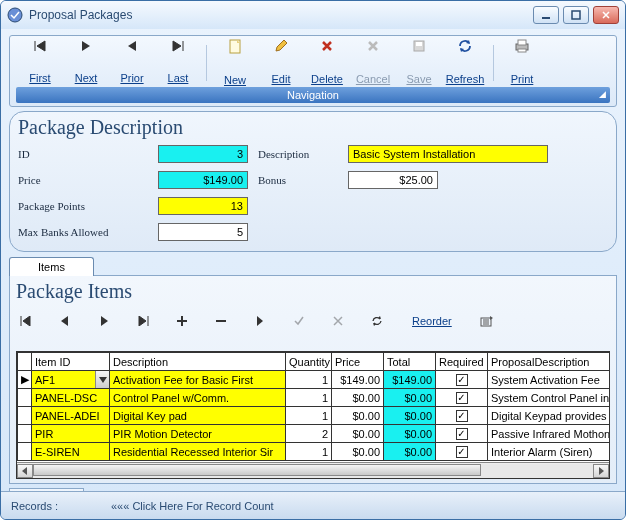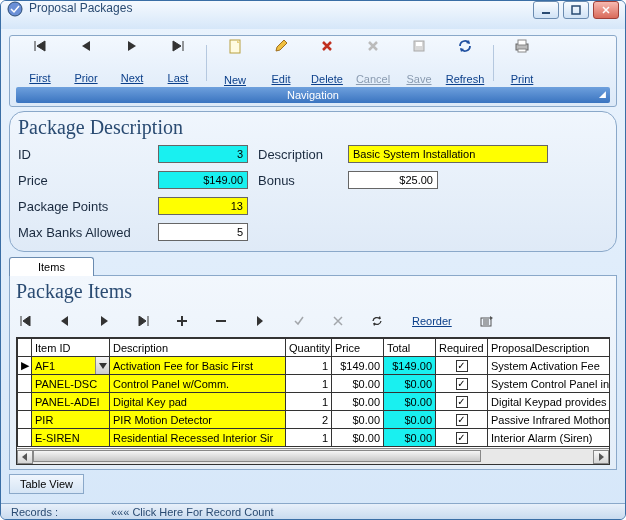--- a/index.html
+++ b/index.html
@@ -1,67 +1,67 @@
 <!DOCTYPE html>
 <html><head>
 <meta charset="utf-8">
 <style>
   * { box-sizing: border-box; margin: 0; padding: 0; }
   body { font-family: Tahoma, Arial, sans-serif; font-size: 11px; background: #fff; }
   .window { width: 626px; height: 520px; background: linear-gradient(to bottom, #eaf3fd, #d6e7f9); border: 1px solid #3a6ea5; border-radius: 6px; overflow: hidden; display: flex; flex-direction: column; }
-  .titlebar { height: 28px; background: linear-gradient(to bottom, #f5f9fe, #d6e7f9); display: flex; padding: 0 6px; }
+  .titlebar { height: 28px; background: linear-gradient(to bottom, #f5f9fe, #d6e7f9); display: flex; align-items: center; padding: 0 6px; }
   .titlebar .appicon { width: 16px; height: 16px; margin-right: 6px; }
   .titlebar .title { flex: 1; color: #2a4b72; font-size: 12px; }
   .winbtns { display: flex; gap: 4px; }
   .winbtn { width: 26px; height: 18px; border: 1px solid #6a8bb0; border-radius: 3px; background: linear-gradient(to bottom, #f9fcff, #d0e2f5); display: flex; align-items: center; justify-content: center; cursor: pointer; }
   .winbtn.close { background: linear-gradient(to bottom, #f7b9b0, #d96a5a); border-color:#a04038;}
   .winbtn svg { width: 10px; height: 10px; }
   .content { flex: 1; padding: 6px 8px 4px 8px; display: flex; flex-direction: column; gap: 4px; overflow:hidden;}
   .toolbar-panel { border: 1px solid #8aa8c9; border-radius: 3px; background: linear-gradient(to bottom, #f3f8fe, #dce9f8); padding: 3px 4px 0 4px; }
   .toolbar { display: flex; align-items: flex-start; gap: 2px; padding: 2px 4px; }
   .tbtn { display: flex; flex-direction: column; align-items: center; justify-content: center; width: 44px; height: 42px; padding: 2px 0; cursor: pointer; border-radius: 3px; }
   .tbtn .ticon { height: 18px; display:flex; align-items:center; justify-content:center;}
   .tbtn .tlabel { color: #0b3f8a; text-decoration: underline; font-size: 11px; margin-top: 20px; }
   .tbtn.disabled .tlabel { color: #8a9bb0; }
   .tsep { width: 1px; height: 36px; background: #b5c8df; margin: 4px 4px; }
   .nav-strip { height: 16px; background: linear-gradient(to bottom, #6ea0dd, #3a74c0); color: #fff; font-size: 11px; display: flex; align-items: center; justify-content: center; position: relative; border-radius: 2px; margin: 0 2px 3px 2px;}
   .nav-strip .nlabel { }
   .nav-strip .corner { position: absolute; right: 4px; top: 2px; font-size: 9px; }
   .panel { border: 1px solid #8aa8c9; border-radius: 15px; background: linear-gradient(to bottom, #f0f6fd 0%, #dfeaf7 100%); padding: 4px 8px 10px 8px; }
   .section-title { font-family: "Times New Roman", serif; font-size: 20px; color: #2a4b72; margin-bottom: 6px; }
   .form-grid { display: grid; grid-template-columns: 130px 90px 80px 200px; column-gap: 10px; row-gap: 8px; align-items: center; }
-  .flabel { color: #1a2a3f; font-size: 13px; }
+  .flabel { color: #1a2a3f; font-size: 11px; font-family: Liberation Serif, serif; }
   .fval { height: 18px; border: 1px solid #666; text-align: right; padding: 1px 4px; font-size: 11px; display:flex; align-items:center; justify-content:flex-end;}
   .fval.left { justify-content:flex-start; text-align:left;}
   .cyan { background: #19f0f0; }
   .yellow { background: #ffff00; }
   .white { background: #fff; }
   .tab-area { position: relative; }
   .tab-btn { display: inline-block; background: #fff; border: 1px solid #6a8bb0; border-bottom: none; padding: 3px 28px; font-size: 11px; position: relative; top: 1px; border-radius: 3px 3px 0 0; cursor:pointer;}
   .items-panel { border: 1px solid #8aa8c9; background: linear-gradient(to bottom, #f2f7fd, #e3edf8); padding: 4px 6px; }
-  .items-toolbar { display: flex; align-items: center; gap: 23px; padding: 4px 2px 8px 2px; }
+  .items-toolbar { display: flex; align-items: center; gap: 23px; padding: 4px 2px 22px 2px; }
   .itbtn { width: 16px; height: 16px; display:inline-flex; align-items:center; justify-content:center; cursor:pointer;}
   .itbtn.txt { width:auto; color:#0b3f8a; text-decoration:underline; font-size:11px; padding:0 4px;}
   .grid-wrap { border: 1px solid #333; background:#fff; height: 128px; overflow:hidden; position:relative;}
   table.grid { border-collapse: collapse; width: 100%; font-size: 11px; table-layout:fixed;}
   table.grid th, table.grid td { border: 1px solid #333; padding: 1px 3px; height: 18px; overflow: hidden; white-space: nowrap; text-overflow: clip; }
   table.grid th { background: #fff; font-weight: normal; text-align: left; }
   table.grid td.num { text-align: right; }
   table.grid td.cyan { background: #19f0f0; }
   table.grid td.yellow { background: #ffff00; }
   table.grid td.chk { text-align: center; }
   .row-indicator { width: 14px; text-align:center; background:#fff;}
   .dd-cell { position:relative; }
   .dd-btn { position:absolute; right:0; top:0; width:14px; height:17px; background:linear-gradient(to bottom,#f5f5f5,#ccc); border-left:1px solid #888; display:flex; align-items:center; justify-content:center;}
   .hscroll { height: 16px; background: linear-gradient(to bottom,#eee,#ccc); border-top:1px solid #888; position:absolute; bottom:0; left:0; right:0; display:flex; align-items:center;}
   .hscroll .arrow { width:16px; height:14px; background:linear-gradient(to bottom,#f8f8f8,#d5d5d5); border:1px solid #888; display:flex; align-items:center; justify-content:center;}
   .hscroll .track { flex:1; height:14px; background:#e8e8e8; position:relative;}
   .hscroll .thumb { position:absolute; left:0; top:0; height:12px; width:80%; background:linear-gradient(to bottom,#f5f5f5,#c8c8c8); border:1px solid #888;}
   .table-view-tab { display:inline-block; background:linear-gradient(to bottom,#f0f6fd,#d6e5f5); border:1px solid #8aa8c9; padding:3px 10px; font-size:11px; cursor:pointer;}
-  .statusbar { height: 16px; background: linear-gradient(to bottom,#e8f0fa,#c9dbef); border-top:1px solid #8aa8c9; display:flex; align-items:center; padding:0 10px; font-size:11px; color:#2a4b72;}
+  .statusbar { height: 28px; background: linear-gradient(to bottom,#e8f0fa,#c9dbef); border-top:1px solid #8aa8c9; display:flex; align-items:center; padding:0 10px; font-size:11px; color:#2a4b72;}
   .statusbar .slabel { width: 100px; }
   .checkbox { width:12px; height:12px; border:1px solid #333; display:inline-flex; align-items:center; justify-content:center; background:#fff;}
   .checkbox.checked::after { content:"✓"; font-size:10px; line-height:10px;}
 </style>
 </head>
 <body>
 
 <div class="window">
 
   <div class="titlebar">
@@ -99,32 +99,32 @@
           <span class="ticon">
               <svg width="14" height="12">
                 <path d="M2 1v10M12 1L4 6l8 5z" fill="#333" stroke="#333"></path>
               </svg>
             </span>
           <span class="tlabel">First</span>
         </div>
         <div class="tbtn">
           <span class="ticon">
               <svg width="12" height="12">
+                <path d="M2 1l8 5-8 5z" fill="#333"></path>
+              </svg>
+            </span>
+          <span class="tlabel">Next</span>
+        </div>
+        <div class="tbtn">
+          <span class="ticon">
+              <svg width="12" height="12">
                 <path d="M10 1L2 6l8 5z" fill="#333"></path>
               </svg>
             </span>
           <span class="tlabel">Prior</span>
-        </div>
-        <div class="tbtn">
-          <span class="ticon">
-              <svg width="12" height="12">
-                <path d="M2 1l8 5-8 5z" fill="#333"></path>
-              </svg>
-            </span>
-          <span class="tlabel">Next</span>
         </div>
         <div class="tbtn">
           <span class="ticon">
               <svg width="14" height="12">
                 <path d="M12 1v10M2 1l8 5-8 5z" fill="#333" stroke="#333"></path>
               </svg>
             </span>
           <span class="tlabel">Last</span>
         </div>
         <div class="tsep"></div>

